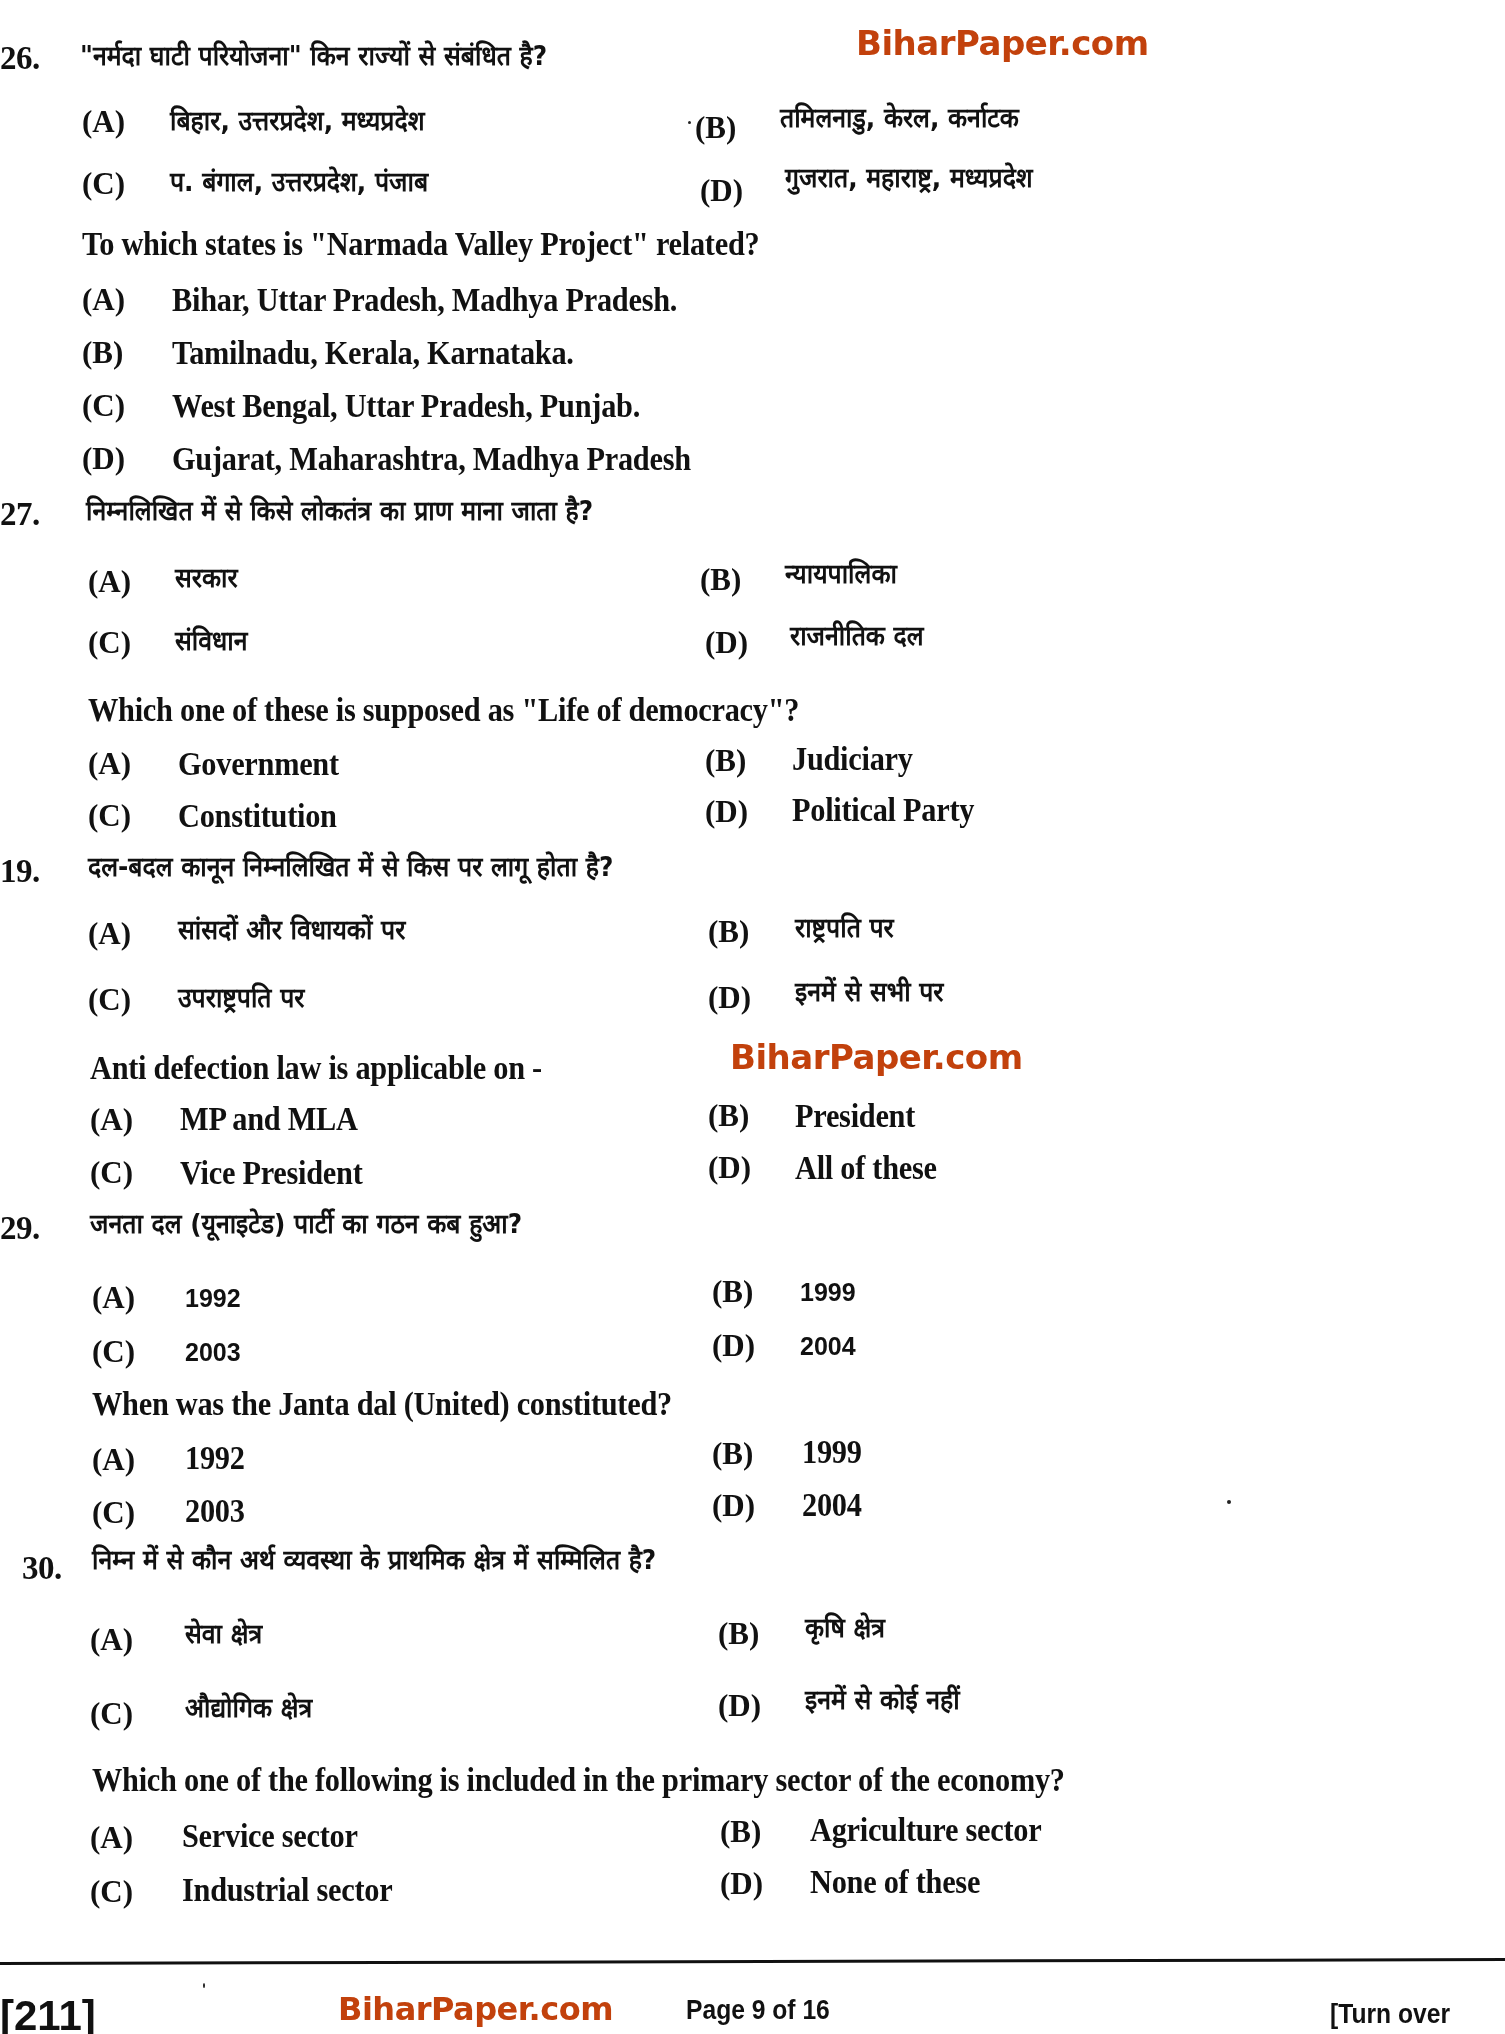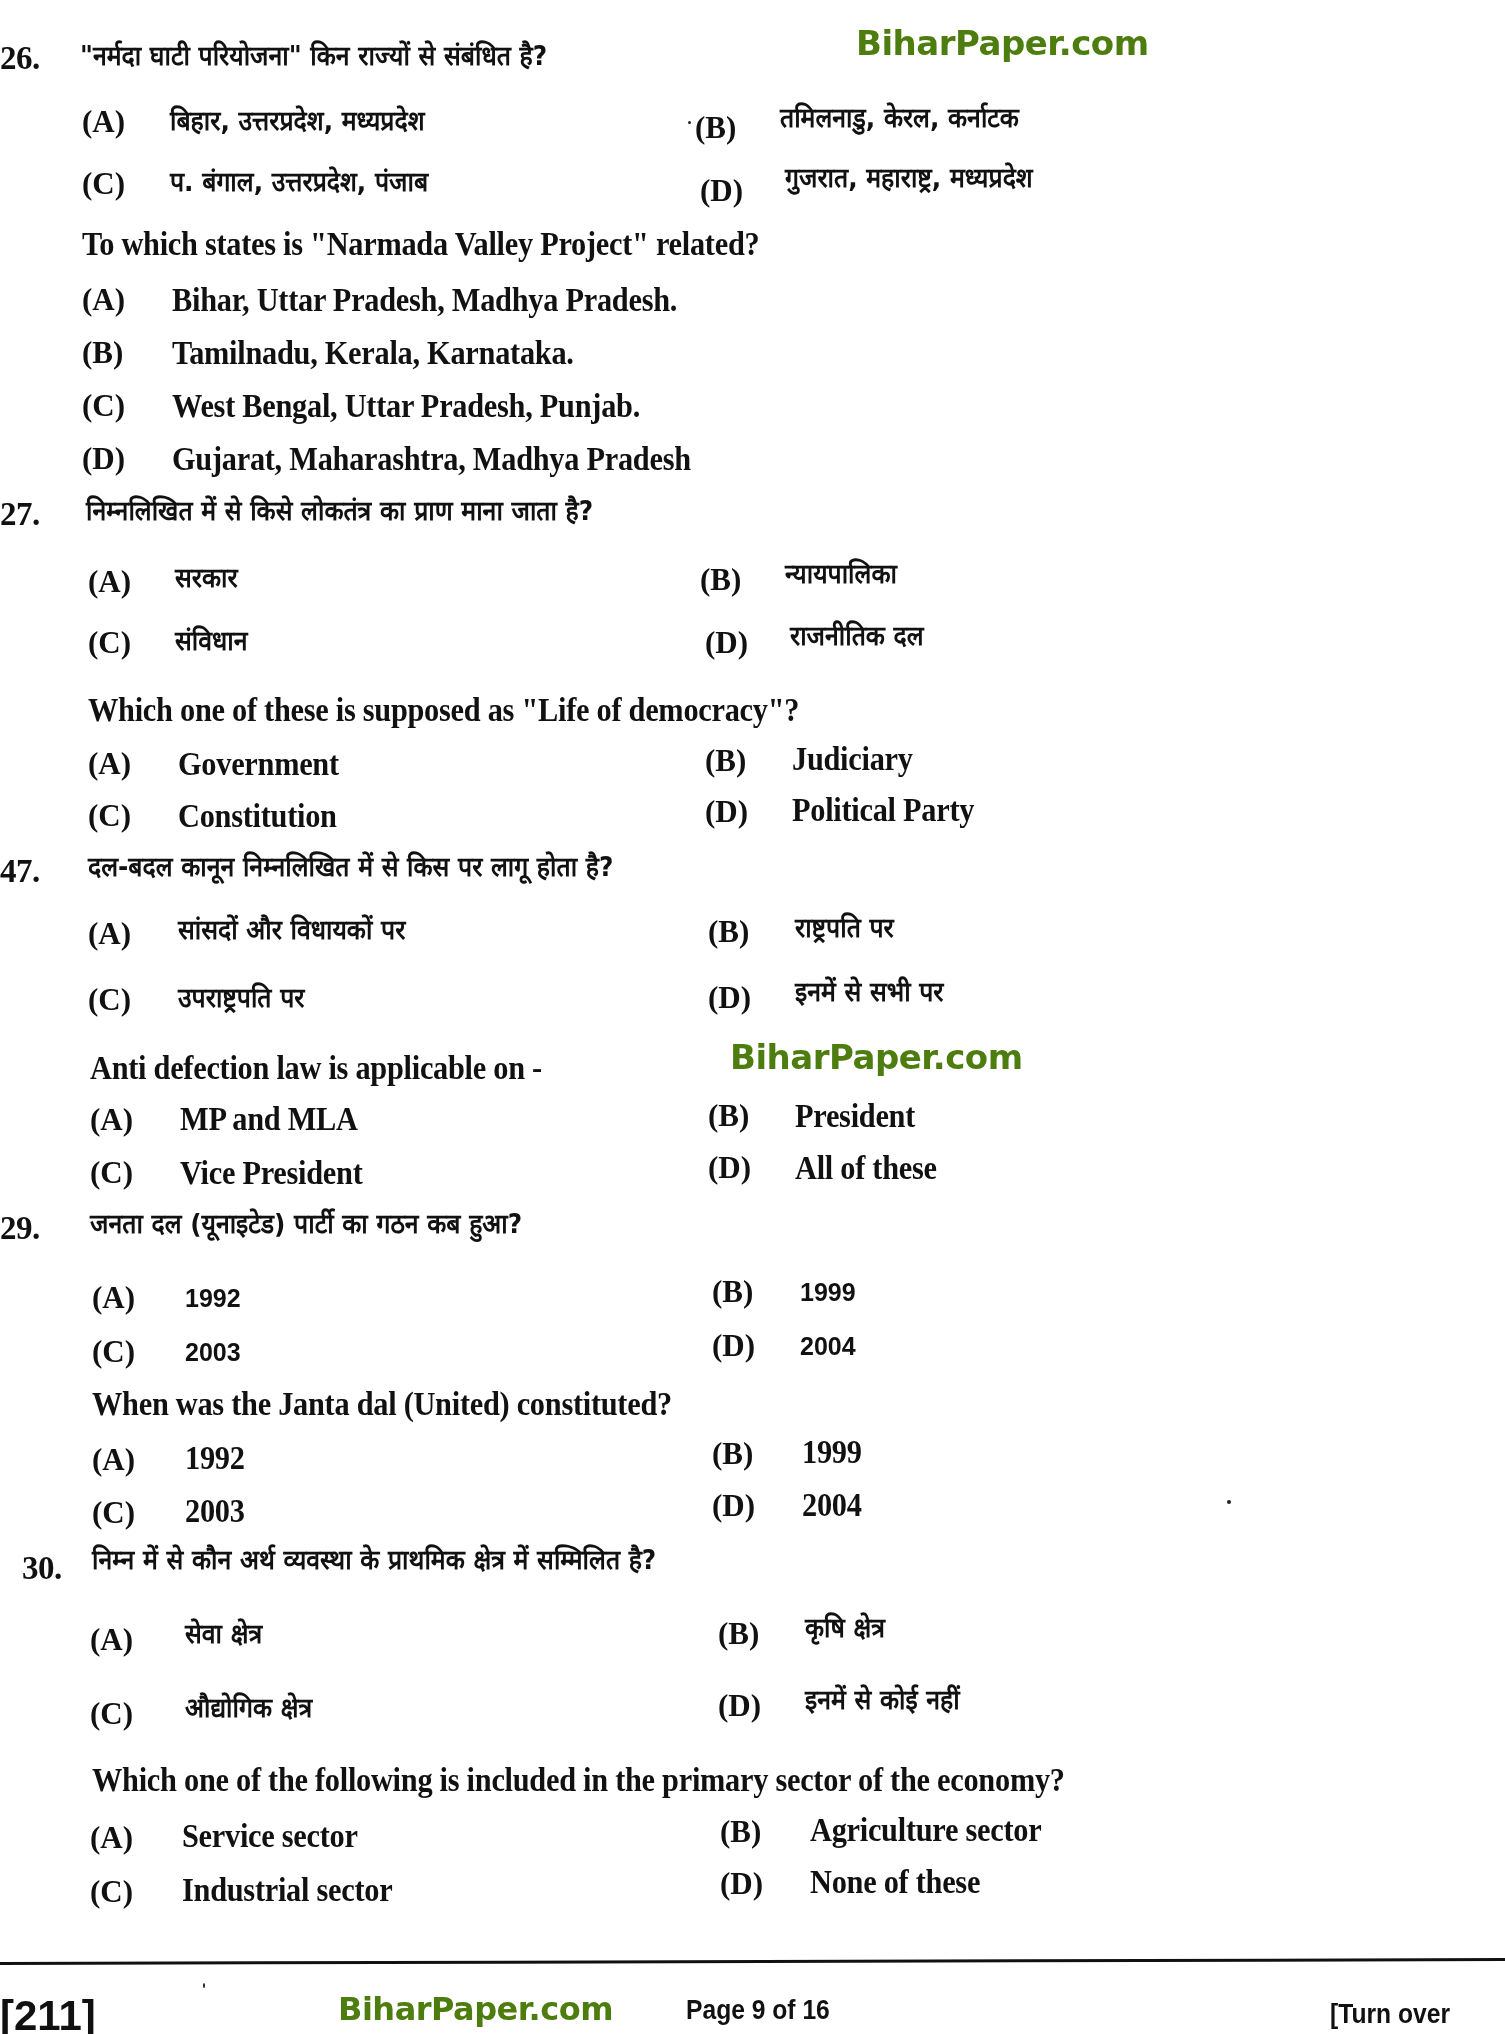--- a/index.html
+++ b/index.html
@@ -4,21 +4,21 @@
 <style>
   html, body { margin:0; padding:0; background:#ffffff; }
   body { width:1505px; height:2034px; position:relative; overflow:hidden;
          font-family:"Liberation Serif","DejaVu Serif",serif; color:#111; }
   .abs { position:absolute; white-space:nowrap; line-height:1; }
   .qnum { font-weight:bold; font-size:33px; letter-spacing:-0.5px; }
   .hindi { font-family:"DejaVu Sans",sans-serif; font-size:27px; font-weight:bold; transform:scaleX(0.92); transform-origin:left center; }
   .eng { font-size:33px; font-weight:bold; transform:scaleX(0.92); transform-origin:left center; letter-spacing:-0.3px; }
   .lbl { font-size:31px; font-weight:bold; }
   .num { font-family:"Liberation Sans",sans-serif; font-size:25px; font-weight:bold; }
-  .wm { font-family:"DejaVu Sans",sans-serif; font-size:34px; font-weight:bold; color:#4d7c0f; letter-spacing:-0.5px; }
+  .wm { font-family:"DejaVu Sans",sans-serif; font-size:34px; font-weight:bold; color:#c2410c; letter-spacing:-0.5px; }
   .footer-txt { font-family:"Liberation Sans",sans-serif; font-weight:bold; font-size:31px; }
   .footer-small { font-family:"Liberation Sans",sans-serif; font-weight:bold; font-size:28px; transform:scaleX(0.88); transform-origin:left center; }
   .rule { position:absolute; left:0; width:1505px; height:3px; background:#111; transform:rotate(-0.15deg); }
   .speck { position:absolute; width:4px; height:4px; background:#222; border-radius:50%; }
 </style>
 </head>
 <body>
 
 <div class="abs wm" style="left:856px;top:26px;">BiharPaper.com</div>
 <div class="abs wm" style="left:730px;top:1040px;">BiharPaper.com</div>
@@ -67,21 +67,21 @@
   <div class="abs eng" style="left:178px;top:748px;">Government</div>
   <div class="abs lbl" style="left:705px;top:745px;">(B)</div>
   <div class="abs eng" style="left:792px;top:743px;">Judiciary</div>
   <div class="abs lbl" style="left:88px;top:800px;">(C)</div>
   <div class="abs eng" style="left:178px;top:800px;">Constitution</div>
   <div class="abs lbl" style="left:705px;top:796px;">(D)</div>
   <div class="abs eng" style="left:792px;top:794px;">Political Party</div>
 </div>
 
 <div>
-  <div class="abs qnum" style="left:0;top:855px;">47.</div>
+  <div class="abs qnum" style="left:0;top:855px;">19.</div>
   <div class="abs hindi" style="left:88px;top:853px;">दल-बदल कानून निम्नलिखित में से किस पर लागू होता है?</div>
 
   <div class="abs lbl" style="left:88px;top:918px;">(A)</div>
   <div class="abs hindi" style="left:178px;top:916px;">सांसदों और विधायकों पर</div>
   <div class="abs lbl" style="left:708px;top:916px;">(B)</div>
   <div class="abs hindi" style="left:795px;top:914px;">राष्ट्रपति पर</div>
 
   <div class="abs lbl" style="left:88px;top:984px;">(C)</div>
   <div class="abs hindi" style="left:178px;top:984px;">उपराष्ट्रपति पर</div>
   <div class="abs lbl" style="left:708px;top:982px;">(D)</div>

